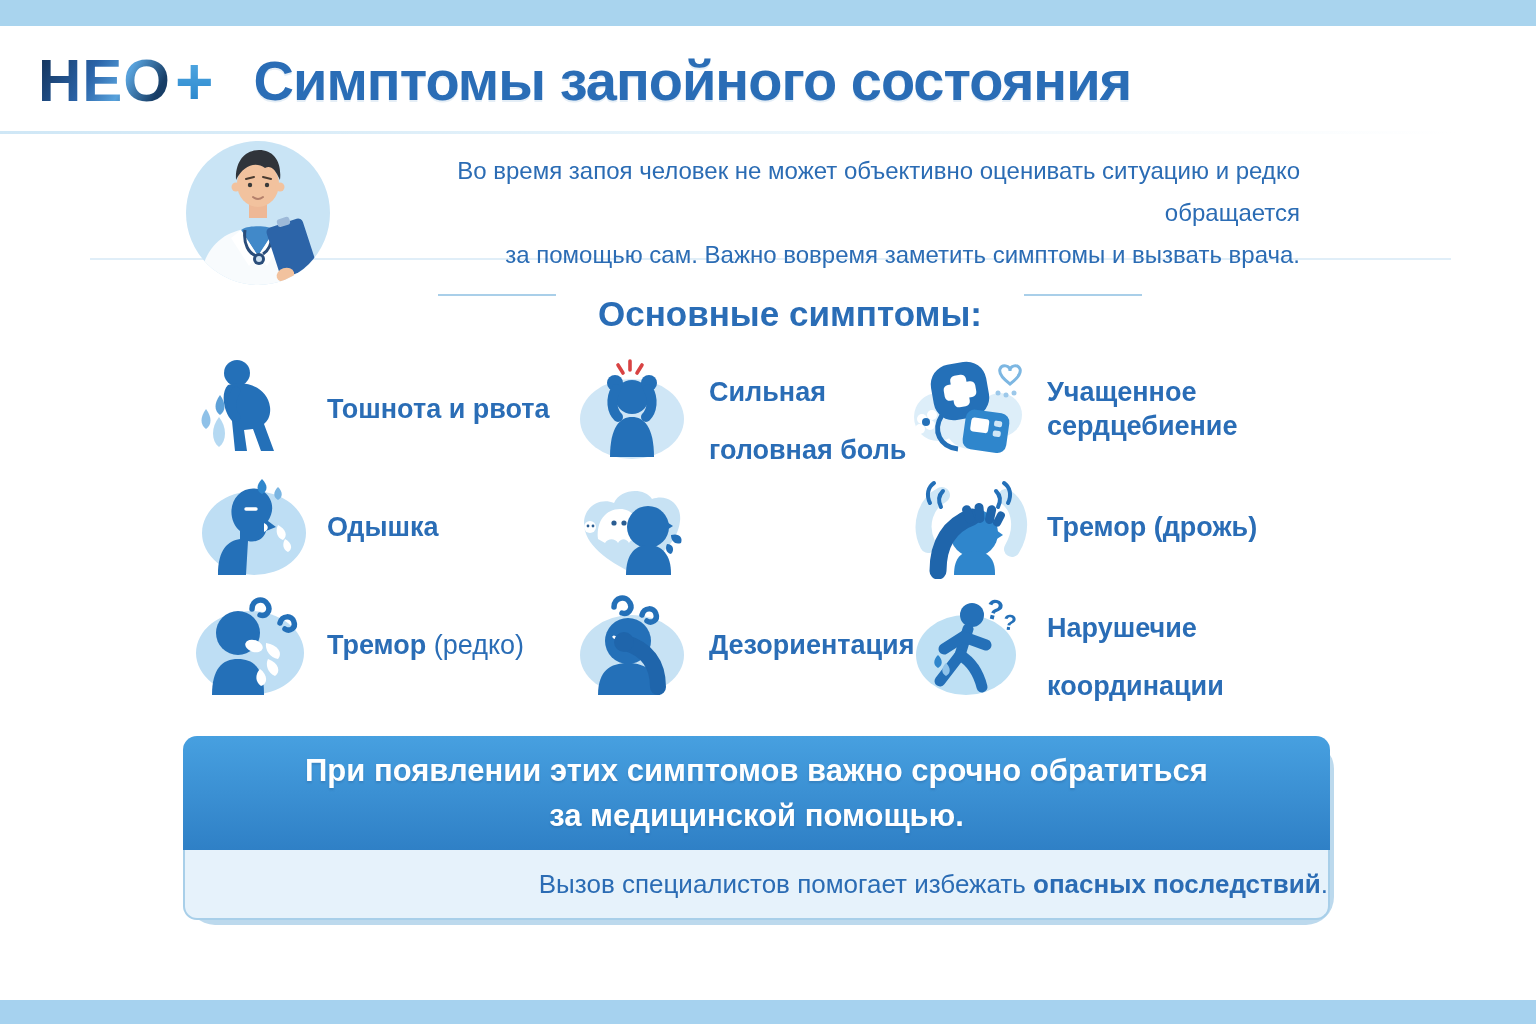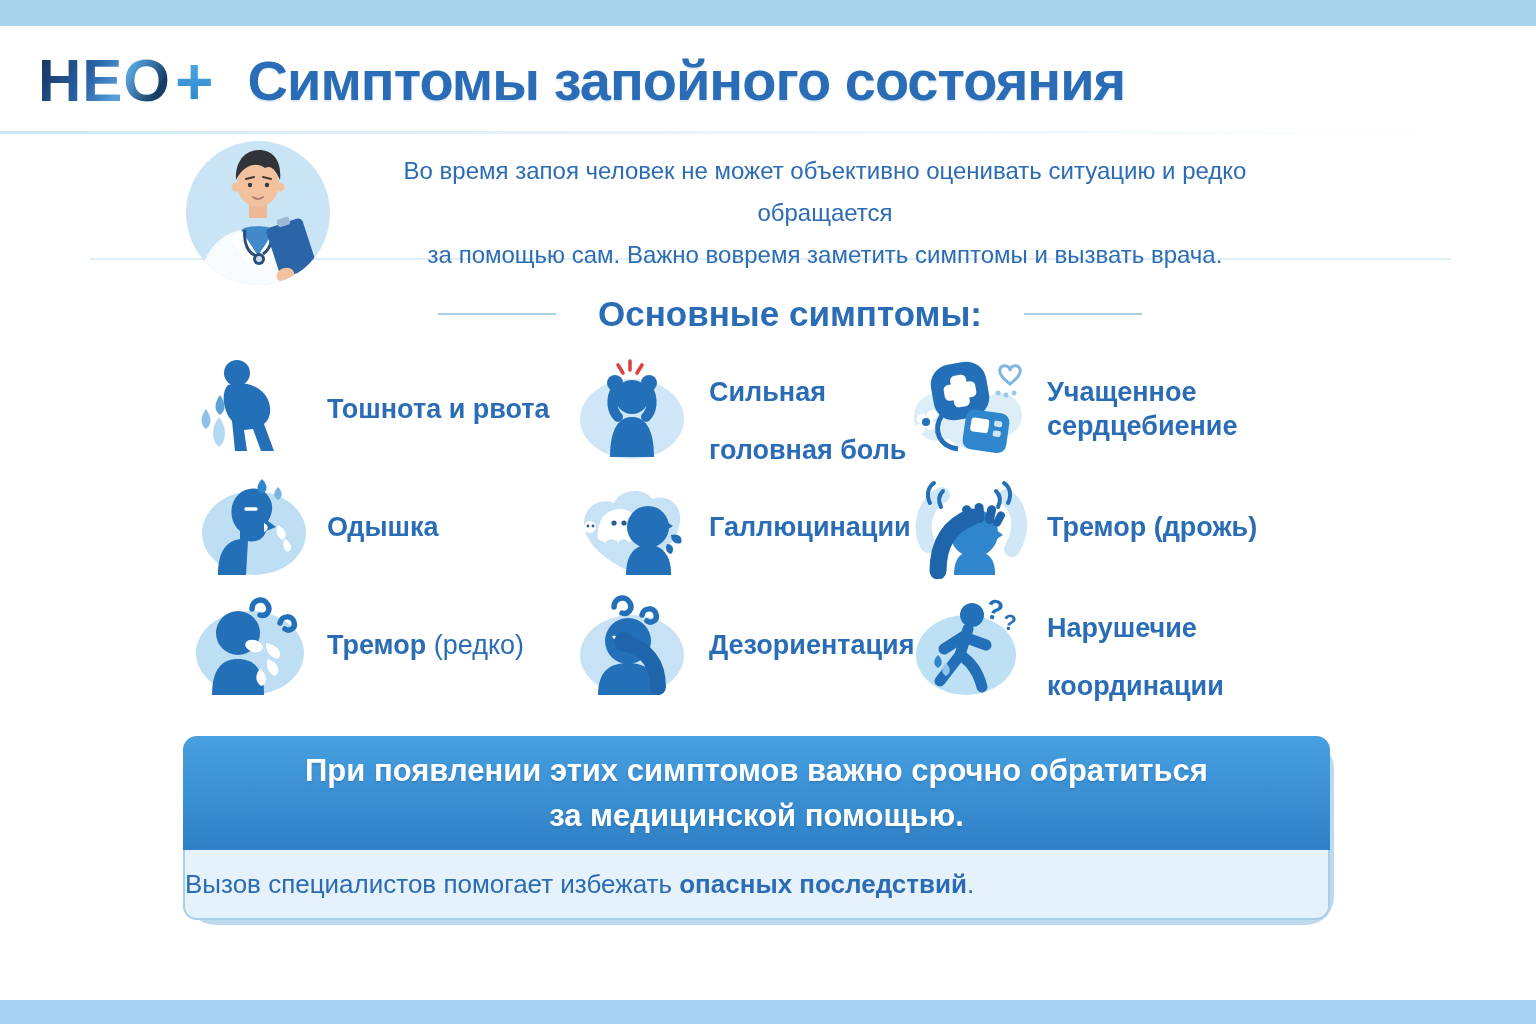--- a/index.html
+++ b/index.html
@@ -4,21 +4,21 @@
 <style>
   * { margin:0; padding:0; box-sizing:border-box; }
   html,body { width:1536px; height:1024px; }
   body {
     position:relative; overflow:hidden; background:#ffffff;
     font-family:"Liberation Sans","DejaVu Sans",sans-serif;
   }
   .top-bar { position:absolute; left:0; top:0; width:100%; height:26px; background:#a9d4ee; }
   .bottom-bar { position:absolute; left:0; bottom:0; width:100%; height:24px; background:#a6d2ef; }
 
-  .header { position:absolute; left:38px; top:46px; display:flex; align-items:center; }
+  .header { position:absolute; left:38px; top:46px; display:flex; align-items:center;gap:6px; }
   .logo { display:flex; align-items:center; }
   .logo-neo {
     font-size:60px; font-weight:900; letter-spacing:1px;
     background:linear-gradient(118deg,#14345c 5%,#2a63a8 40%,#58a2dc 62%,#173d66 85%);
     -webkit-background-clip:text; background-clip:text; color:transparent;
   }
   .logo-plus {
     font-size:66px; font-weight:900; margin-left:4px; line-height:1;
     background:linear-gradient(180deg,#5cb1e8,#1f7ec7);
     -webkit-background-clip:text; background-clip:text; color:transparent;
@@ -33,27 +33,27 @@
   }
   .mid-line {
     position:absolute; left:90px; right:85px; top:258px; height:2px; background:#e0eef8;
   }
 
   .doctor {
     position:absolute; left:183px; top:138px; width:150px; height:150px; z-index:2;
   }
 
   .intro {
-    position:absolute; left:350px; top:150px; width:950px; text-align:center;
+    position:absolute; left:350px; top:150px; width:950px; text-align:right;
     color:#2b6cb4; font-size:24px; font-weight:500; line-height:42px;
   }
 
   .section-heading {
     position:absolute; left:0; top:294px; width:100%;
-    display:flex; align-items:center; justify-content:center; gap:42px;padding-left:44px;
+    display:flex; align-items:flex-start; justify-content:center; gap:42px;padding-left:44px;
   }
   .section-heading .rule { width:118px; height:2px; background:#a9cfe9; }
   .section-heading .txt { font-size:35px; font-weight:bold; color:#2a6db6; }
 
   .grid {
     position:absolute; left:188px; top:350px;
     display:grid; grid-template-columns:382px 338px 450px; grid-auto-rows:118px;
   }
   .cell { display:flex; align-items:center; }
   .ic { width:125px; height:104px; flex:none; }
@@ -70,21 +70,21 @@
   .callout-top {
     background:linear-gradient(180deg,#47a0e0,#2f80c6);
     border-radius:14px 14px 0 0; height:114px;
     display:flex; flex-direction:column; justify-content:center;
     text-align:center; color:#ffffff; font-size:31px; font-weight:bold; line-height:45px;
     text-shadow:0 2px 2px rgba(30,80,130,.25);
   }
   .callout-bottom {
     background:#e6f2fb; border:2px solid #a8cfe9; border-top:none;
     border-radius:0 0 14px 14px; height:70px;
-    display:flex; align-items:center; justify-content:flex-start;
+    display:flex; align-items:center; justify-content:flex-end;
     color:#2b6cb4; font-size:26px; font-weight:500;
   }
 </style>
 </head>
 <body>
 
 <div class="top-bar"></div>
 
 <div class="header">
   <div class="logo">
@@ -255,21 +255,20 @@
         <circle cx="23" cy="51" r="1.4" fill="#2a5d92"></circle>
         <g fill="#2470b8">
           <circle cx="78" cy="52" r="21"></circle>
           <path d="M92 44 L103 51 L92 58 Z"></path>
           <path d="M56 100 C56 78 66 70 78 70 C92 70 101 80 101 98 L101 100 Z"></path>
           <path d="M101 60 c8 -2 12 2 10 8 c-6 2 -10 -2 -10 -8 z"></path>
           <path d="M97 69 c6 0 8 6 4 10 c-5 -1 -6 -6 -4 -10 z"></path>
         </g>
       </svg>
     </span>
-    <span class="lbl">Галлюцинации</span>
   </div>
 
   <div class="cell">
     <span class="ic">
       <svg viewBox="0 0 125 104">
         <path d="M20 70 C10 50 18 28 34 20" stroke="#cfe7f6" stroke-width="16" fill="none" stroke-linecap="round"></path>
         <path d="M104 74 C116 54 112 32 98 22" stroke="#cfe7f6" stroke-width="16" fill="none" stroke-linecap="round"></path>
         <g fill="#2f86cc">
           <circle cx="66" cy="58" r="24"></circle>
           <path d="M84 52 L95 60 L84 67 Z"></path>

